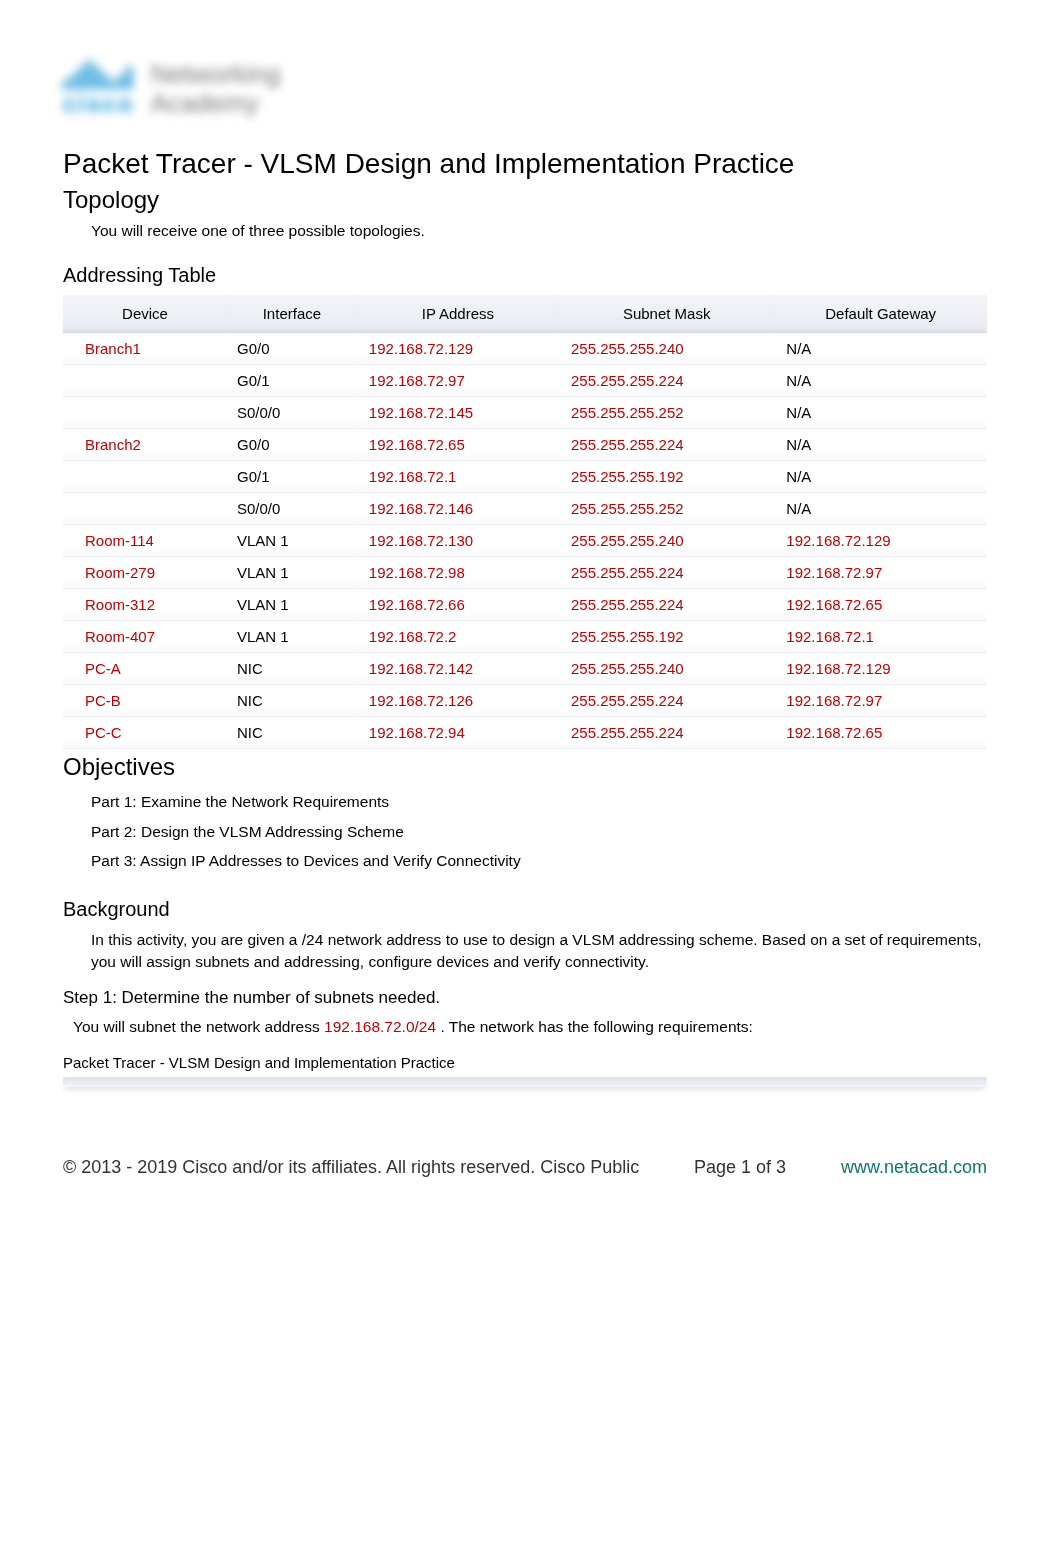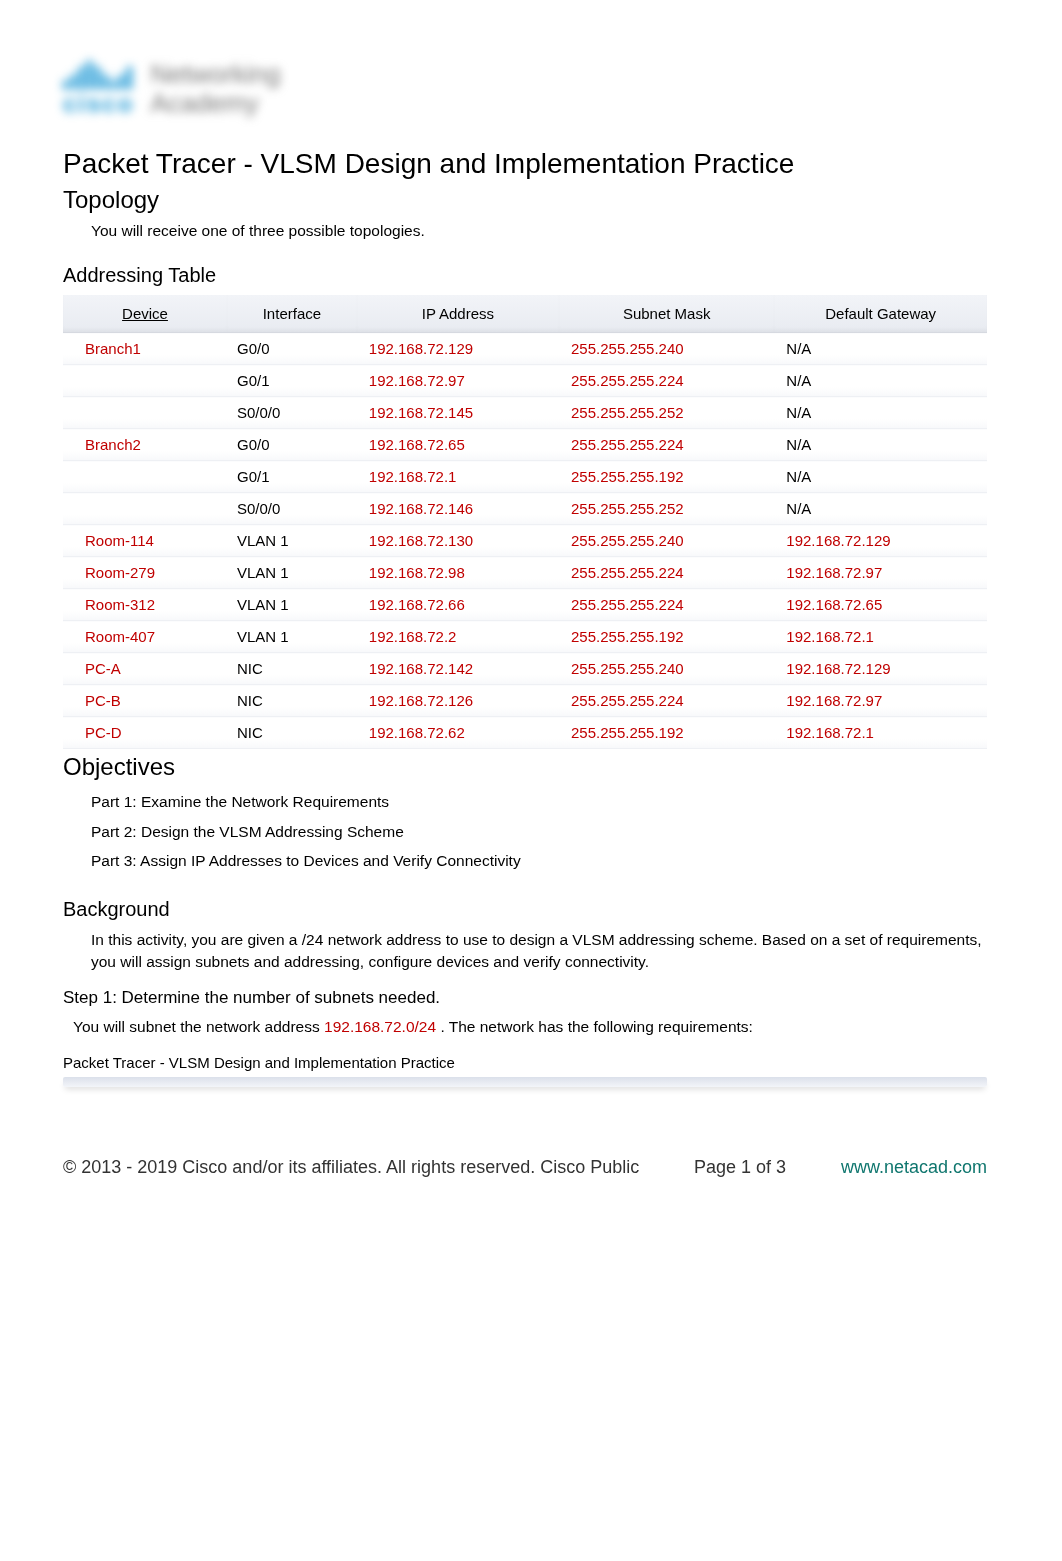--- a/index.html
+++ b/index.html
@@ -107,21 +107,20 @@
   table.addr thead th {
     background: linear-gradient(to bottom, #f2f4f8, #e8ebf1);
     font-weight: 400;
     padding: 10px 12px;
     text-align: center;
     border-bottom: 1px solid #d6d9e0;
     box-shadow: inset 0 -4px 4px -2px rgba(0,0,0,0.05);
   }
   table.addr thead th:first-child {
     border-left: none;
-    text-decoration: underline;
   }
   table.addr tbody td {
     padding: 7px 12px;
     background: linear-gradient(to bottom, #ffffff 0%, #ffffff 70%, #f7f8fa 100%);
     border-bottom: 1px solid #eef0f4;
   }
   table.addr tbody td.device {
     padding-left: 22px;
   }
   table.addr tbody td.iface {
@@ -283,25 +282,25 @@
           <td class="red">192.168.72.129</td>
         </tr>
         <tr>
           <td class="device red">PC-B</td>
           <td class="iface">NIC</td>
           <td class="red">192.168.72.126</td>
           <td class="red">255.255.255.224</td>
           <td class="red">192.168.72.97</td>
         </tr>
         <tr>
-          <td class="device red">PC-D</td>
+          <td class="device red">PC-C</td>
           <td class="iface">NIC</td>
-          <td class="red">192.168.72.62</td>
-          <td class="red">255.255.255.192</td>
-          <td class="red">192.168.72.1</td>
+          <td class="red">192.168.72.94</td>
+          <td class="red">255.255.255.224</td>
+          <td class="red">192.168.72.65</td>
         </tr>
       </tbody>
   </table>
 
   <h2 class="section" style="margin-top:4px;">Objectives</h2>
   <div class="objectives-list">
     <div>Part 1: Examine the Network Requirements</div>
     <div>Part 2: Design the VLSM Addressing Scheme</div>
     <div>Part 3: Assign IP Addresses to Devices and Verify Connectivity</div>
   </div>

